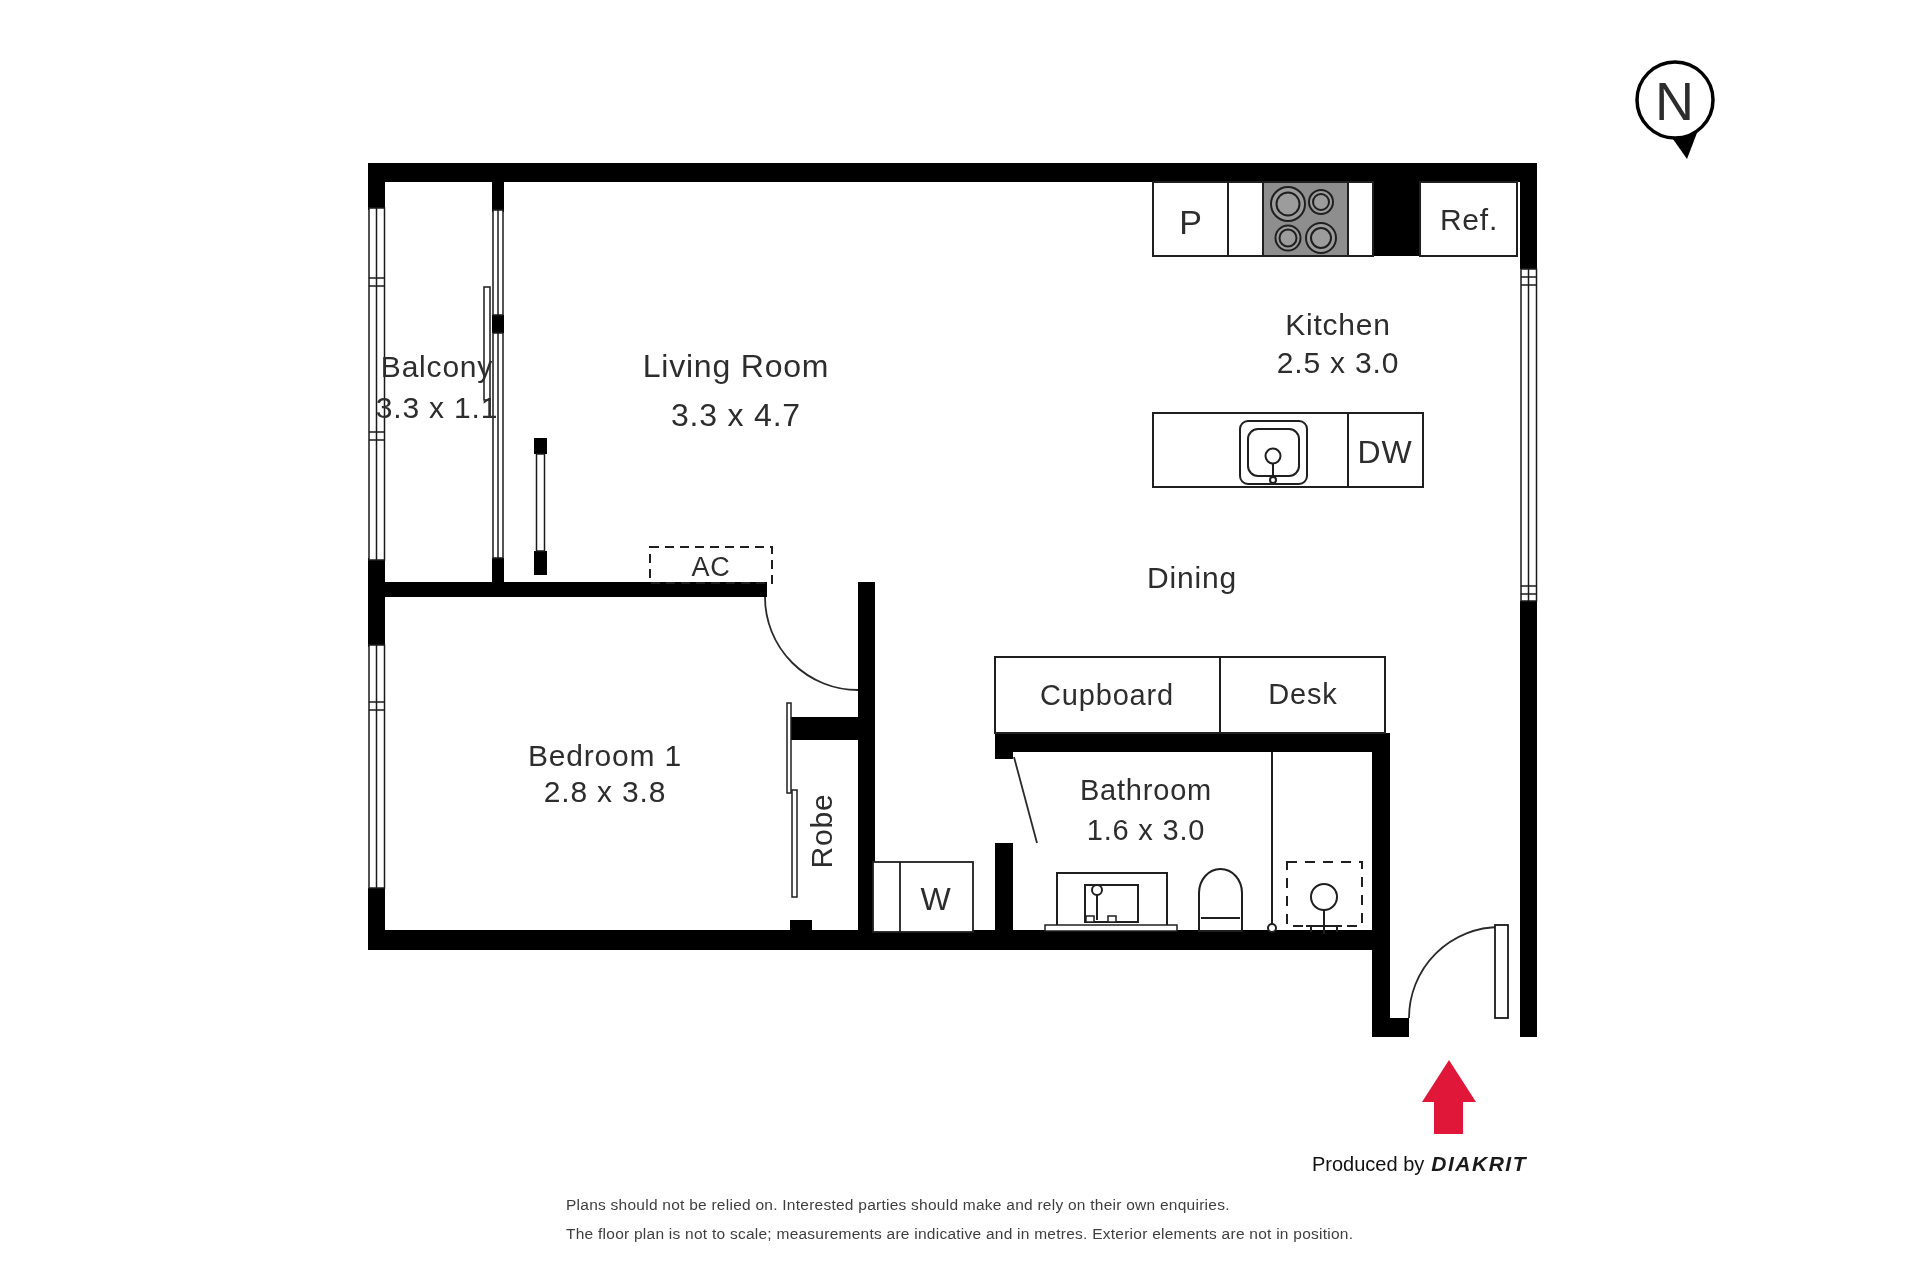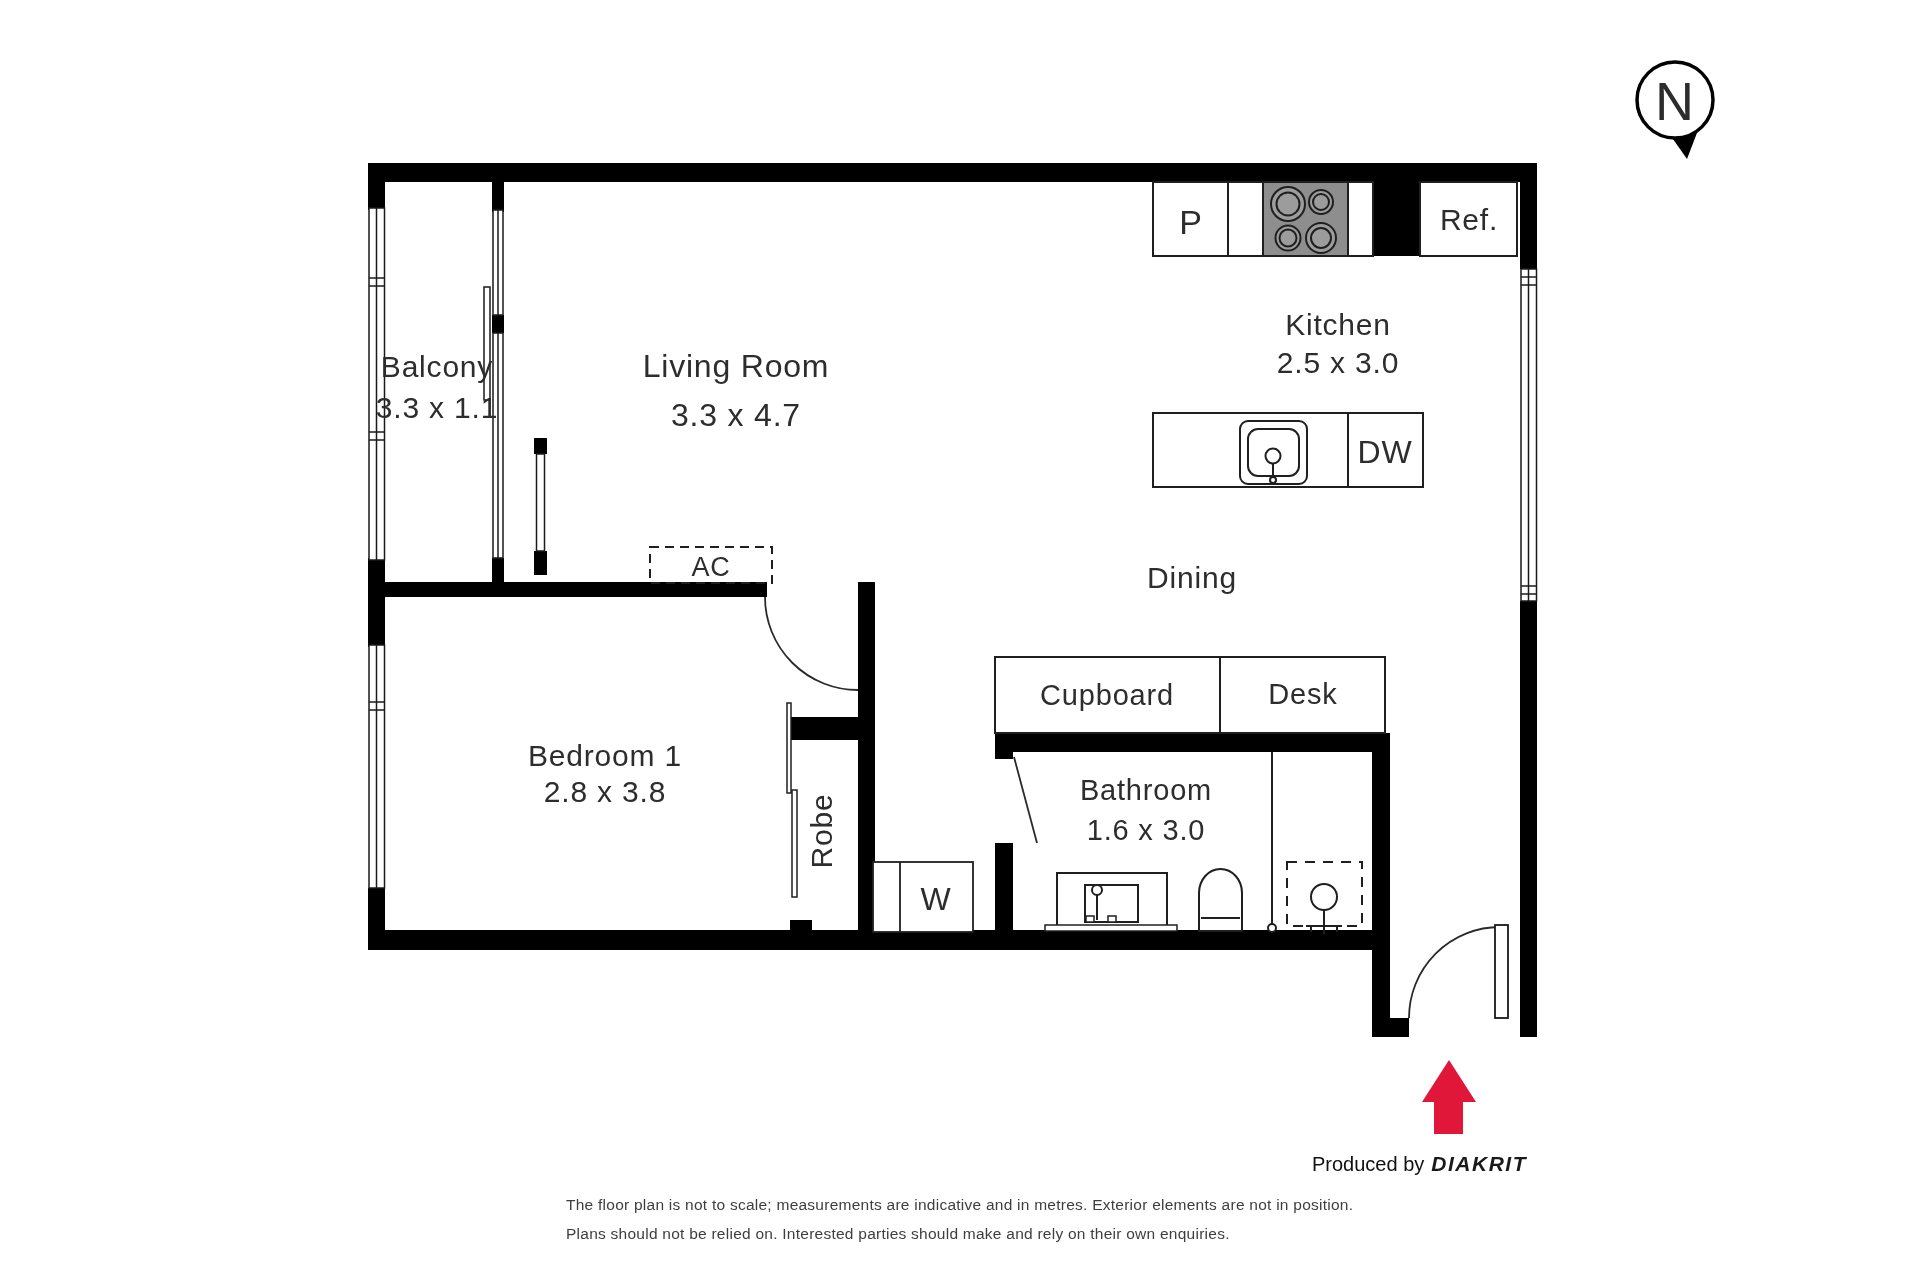--- a/index.html
+++ b/index.html
@@ -202,17 +202,17 @@
 </svg>
 
 
 <div class="credit">
   <span>Produced by</span>
   <span class="brand">DIAKRIT</span>
 </div>
 
 
 <div class="disclaimer">
+  <div>Plans should not be relied on. Interested parties should make and rely on their own enquiries.</div>
   <div>The floor plan is not to scale; measurements are indicative and in metres. Exterior elements are not in position.</div>
-  <div>Plans should not be relied on. Interested parties should make and rely on their own enquiries.</div>
 </div>
 
 </div>
 
 </body></html>

